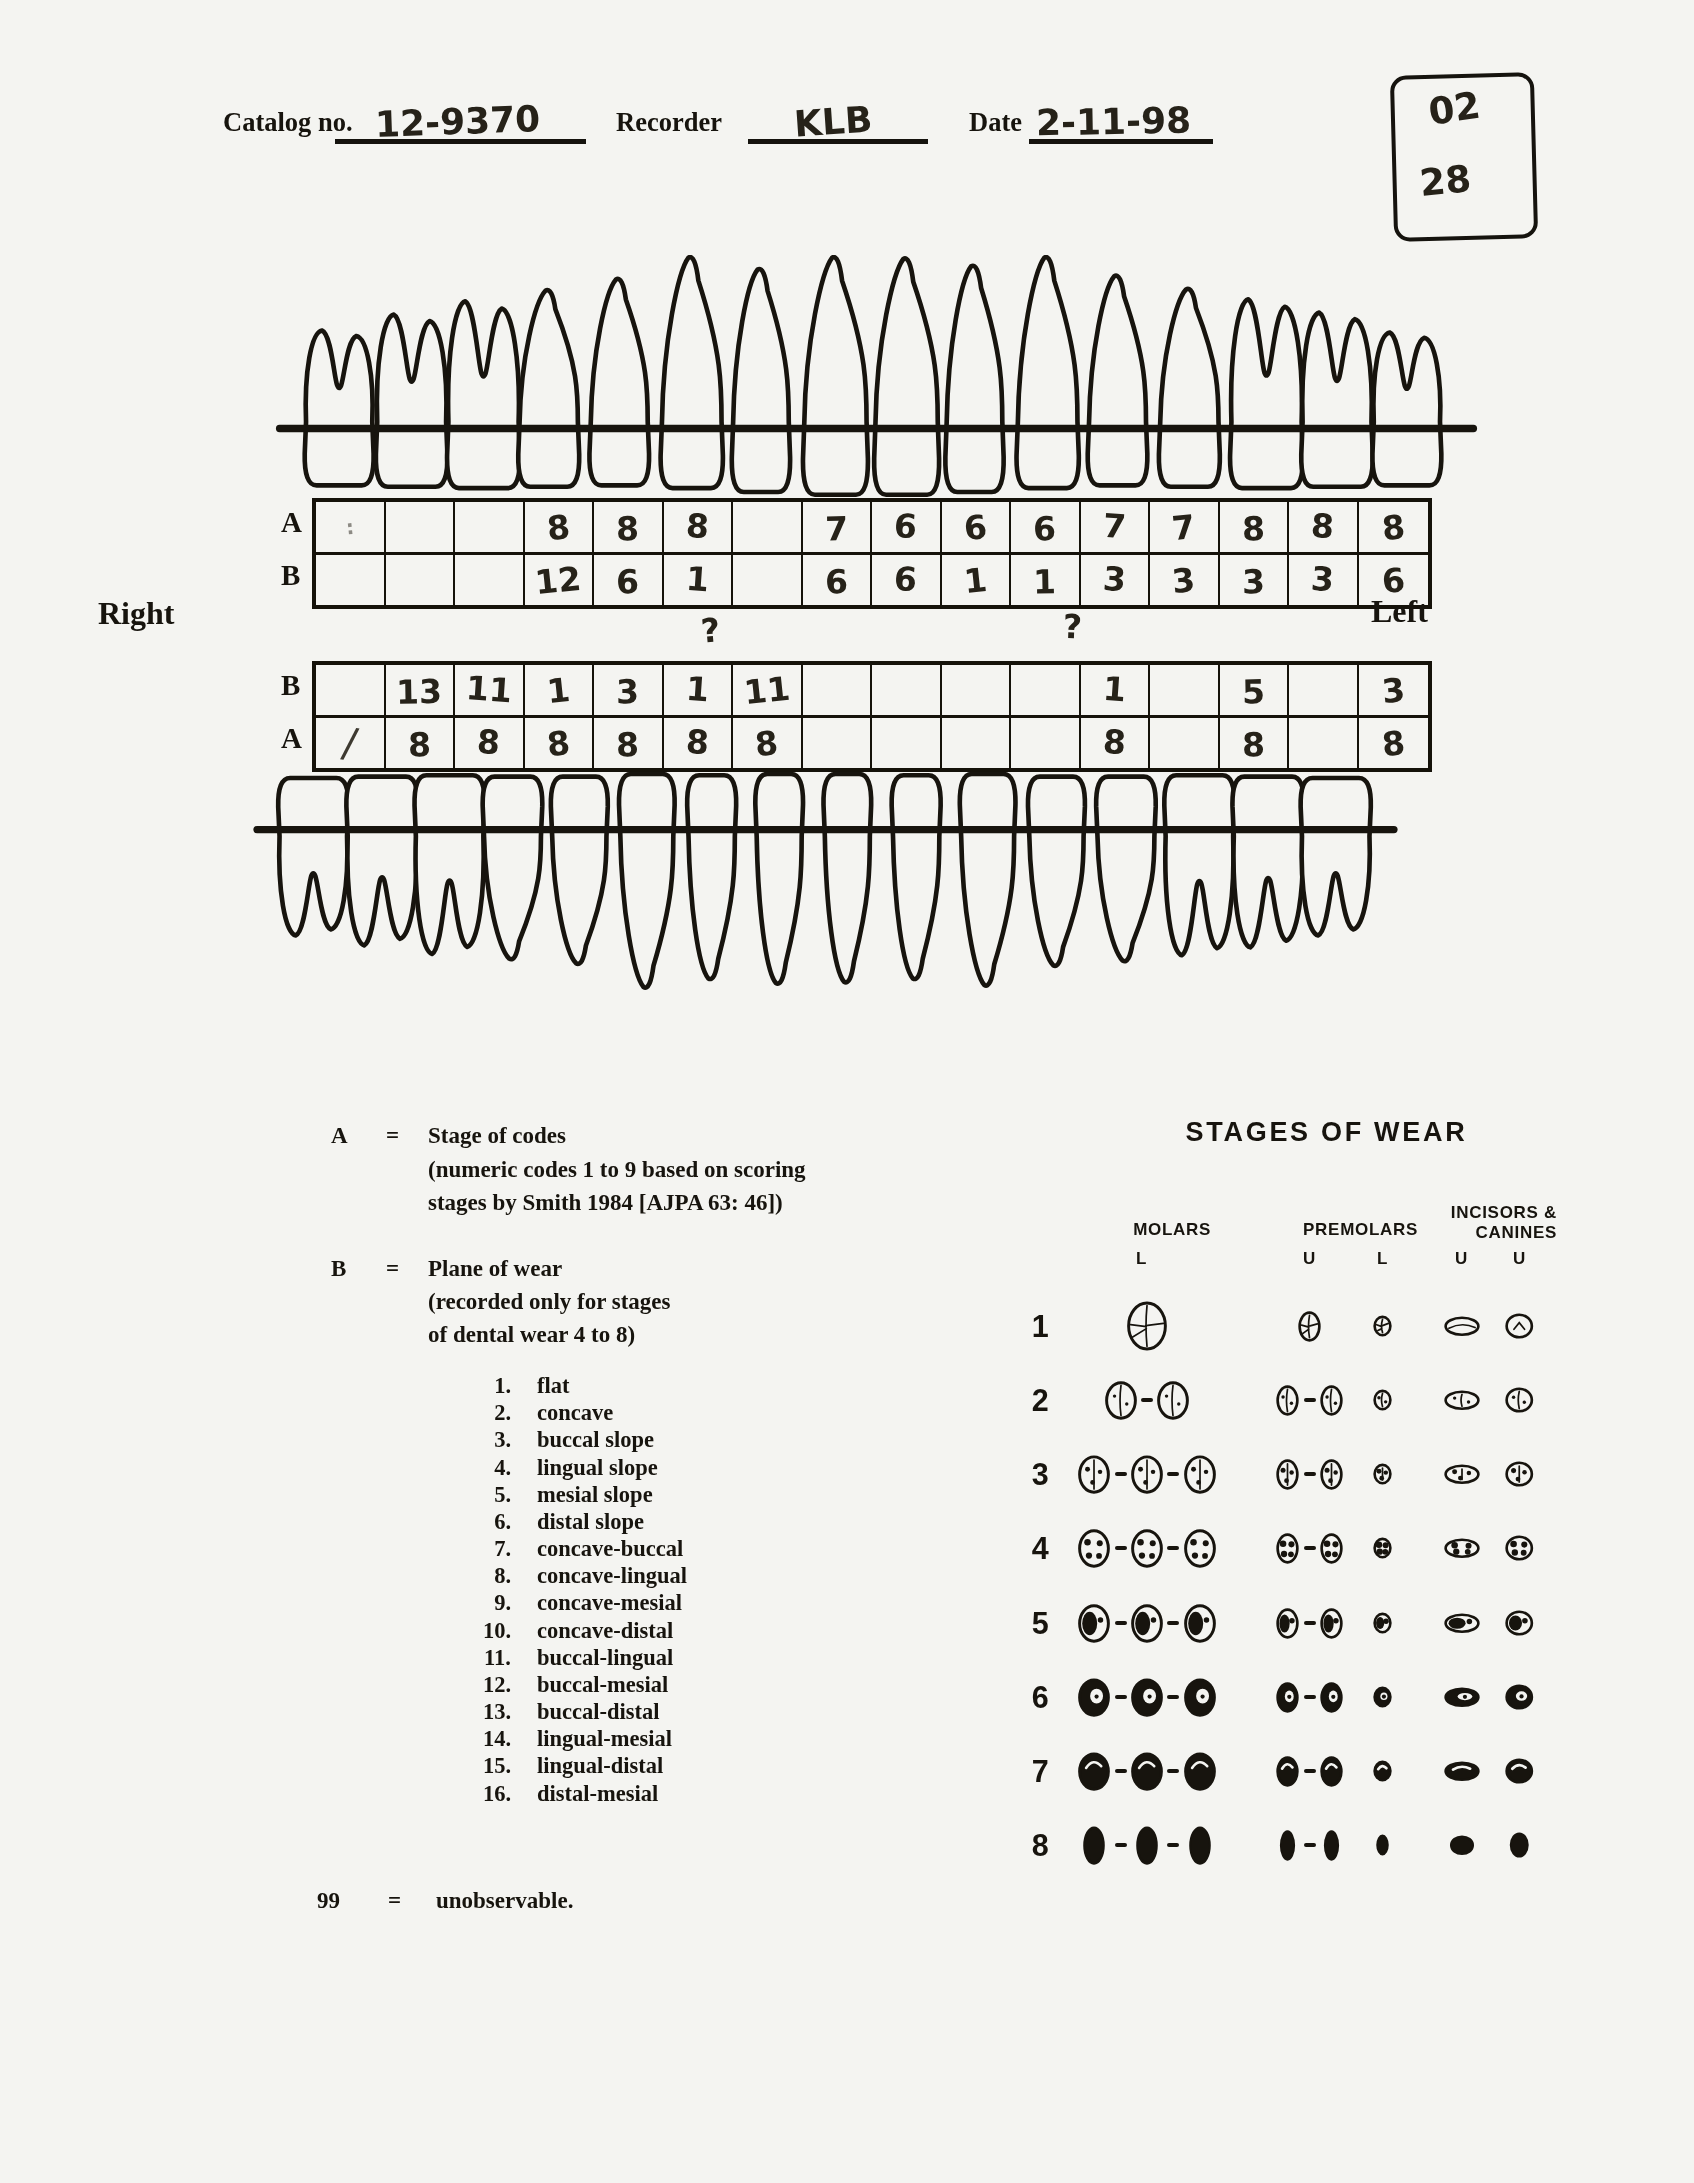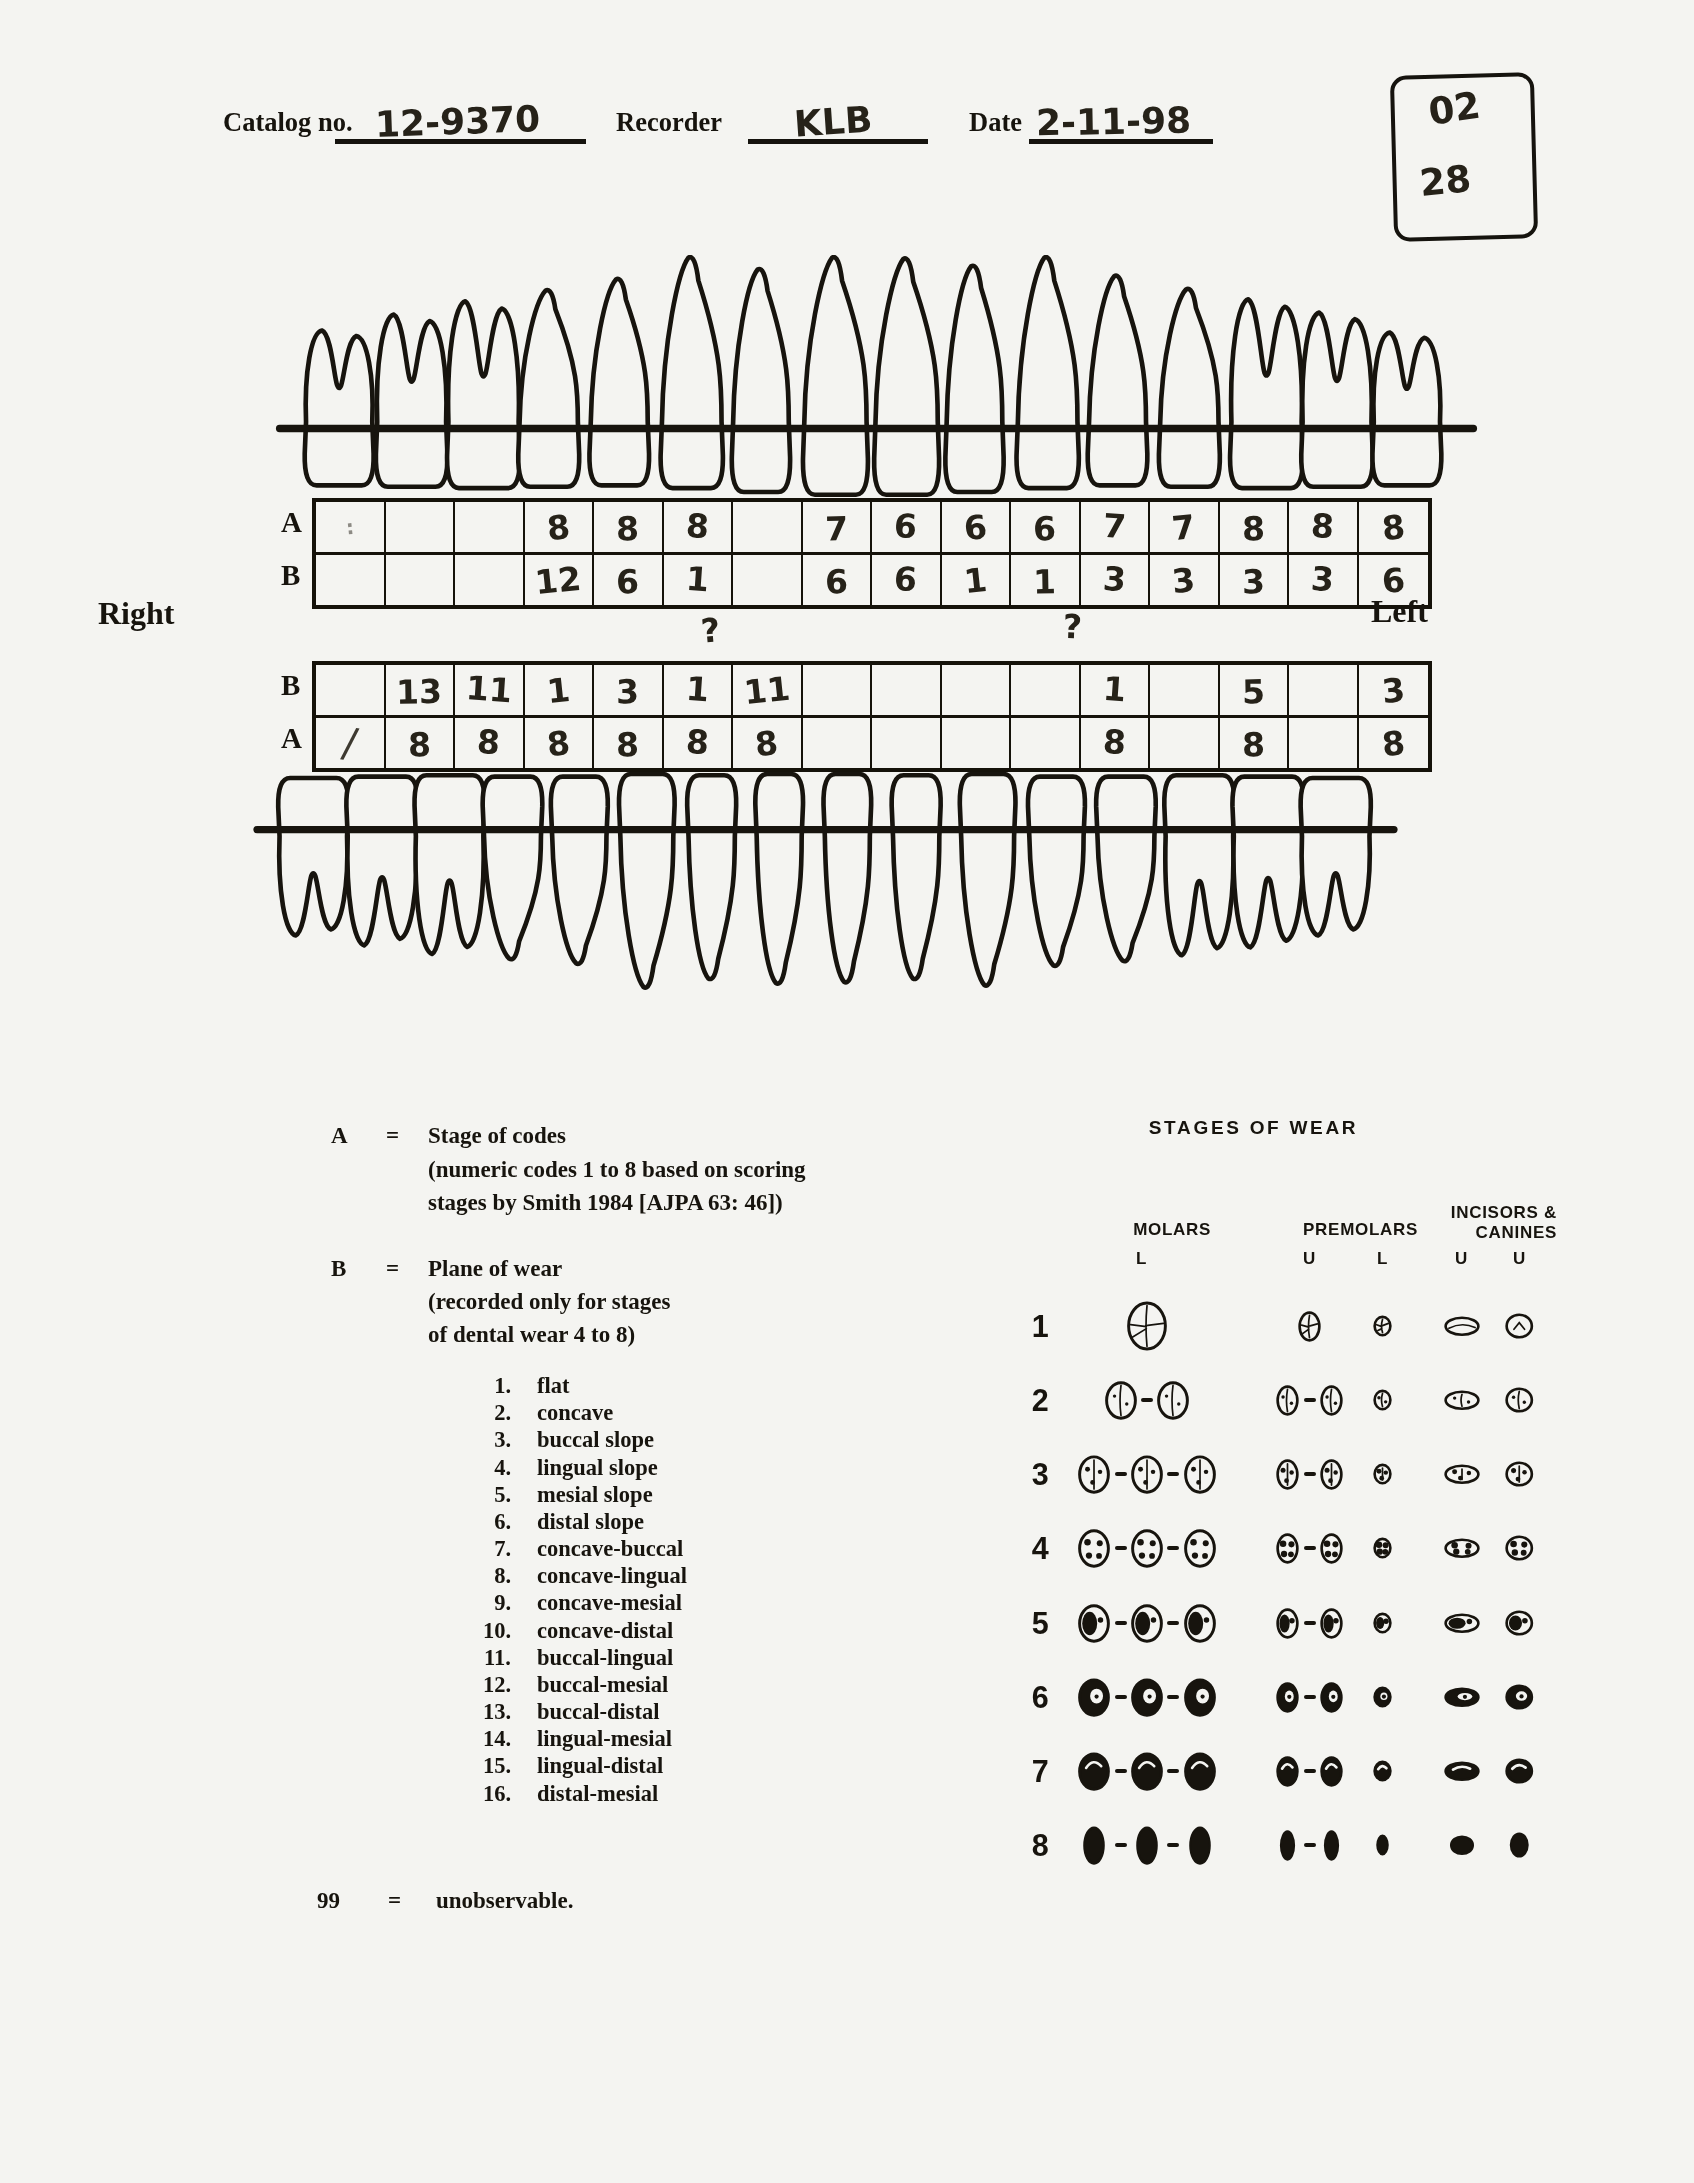--- a/index.html
+++ b/index.html
@@ -43,22 +43,22 @@
   .slash{font-weight:normal;font-size:41px;color:#3d3930;transform:rotate(10deg)!important;}
   .rowlab{font-size:29px;font-weight:bold;color:#17140e;}
   .sidelab{font-size:32px;font-weight:bold;color:#17140e;}
   .qmark{font-size:33px;}
   
   .lg{font-size:23px;font-weight:bold;color:#17140e;white-space:nowrap;}
   .plane-row{position:absolute;left:0;width:424px;height:27px;}
   .plane-num{position:absolute;left:0;width:80px;text-align:right;font-size:22.5px;font-weight:bold;color:#17140e;}
   .plane-label{position:absolute;left:106px;font-size:22.5px;font-weight:bold;color:#17140e;white-space:nowrap;}
   
-  .sc-title{left:1048px;top:1117px;width:411px;text-align:center;
-    font-family:"Liberation Sans", sans-serif;font-size:19px;font-weight:bold;letter-spacing:2.7px;color:#17140e;}
+  .sc-title{left:1121px;top:1117px;width:411px;text-align:center;
+    font-family:"Liberation Sans", sans-serif;font-size:27px;font-weight:bold;letter-spacing:2.7px;color:#17140e;}
   .schart{left:1014px;top:1200px;width:583px;height:703px;}
   .sc-head{position:absolute;text-align:right;font-family:"Liberation Sans", sans-serif;
     font-size:17px;font-weight:bold;letter-spacing:0.7px;color:#17140e;line-height:20px;}
   .sc-sub{position:absolute;width:26.5px;text-align:center;font-family:"Liberation Sans", sans-serif;
     font-size:17px;font-weight:bold;color:#17140e;}
   .srow{position:absolute;left:0;width:583px;height:66px;}
   .zone{position:absolute;top:0;height:100%;display:flex;align-items:center;justify-content:center;}
   .z-num{left:5.3px;width:42px;font-family:"Liberation Sans", sans-serif;font-size:30.5px;font-weight:bold;color:#17140e;}
   .z-mol{left:40px;width:186px;}
   .z-pmu{left:239px;width:113px;}
@@ -347,21 +347,21 @@
         <path d="M 1379 0 C 1376 -99.00000000000001, 1387.48 -176.4, 1403.48 -180 C 1417.48 -172.79999999999998, 1422 -86, 1427 -72 Q 1430 -64, 1433 -72 C 1438 -86, 1442.52 -162, 1456.52 -169.2 C 1472.52 -165.6, 1484 -90, 1481 0 L 1483 46 Q 1484 92, 1465 92 L 1395 92 Q 1376 92, 1377 46 Z" class="tooth"></path>
         <path d="M 1482 0 C 1479 -92.4, 1490.96 -164.64, 1506.96 -168 C 1520.96 -161.28, 1526 -81.2, 1531 -67.2 Q 1534 -59.2, 1537 -67.2 C 1542 -81.2, 1547.04 -151.20000000000002, 1561.04 -157.92 C 1577.04 -154.56, 1589 -84, 1586 0 L 1588 45 Q 1589 90, 1570 90 L 1498 90 Q 1479 90, 1480 45 Z" class="tooth"></path>
         <path d="M 1585 0 C 1582 -82.5, 1593.48 -147, 1609.48 -150 C 1623.48 -144, 1628 -74, 1633 -60 Q 1636 -52, 1639 -60 C 1644 -74, 1648.52 -135, 1662.52 -141 C 1678.52 -138, 1690 -75, 1687 0 L 1689 44 Q 1690 88, 1671 88 L 1601 88 Q 1582 88, 1583 44 Z" class="tooth"></path>
       </g>
       <line x1="6" x2="1724" y1="90" y2="90" class="gumline"></line>
     </svg>
 
   <span class="abs lg" style="left:331px;top:1123px;">A</span>
   <span class="abs lg" style="left:386px;top:1123px;">=</span>
   <span class="abs lg" style="left:428px;top:1123px;">Stage of codes</span>
-  <span class="abs lg" style="left:428px;top:1157px;">(numeric codes 1 to 8 based on scoring</span>
+  <span class="abs lg" style="left:428px;top:1157px;">(numeric codes 1 to 9 based on scoring</span>
   <span class="abs lg" style="left:428px;top:1190px;">stages by Smith 1984 [AJPA 63: 46])</span>
 
   <span class="abs lg" style="left:331px;top:1256px;">B</span>
   <span class="abs lg" style="left:386px;top:1256px;">=</span>
   <span class="abs lg" style="left:428px;top:1256px;">Plane of wear</span>
   <span class="abs lg" style="left:428px;top:1289px;">(recorded only for stages</span>
   <span class="abs lg" style="left:428px;top:1322px;">of dental wear 4 to 8)</span>
 
   <div id="planes-list" class="abs" style="left:431px;top:1373px;width:424px;height:437px;">
       <div class="plane-row" style="top: 0px;">

